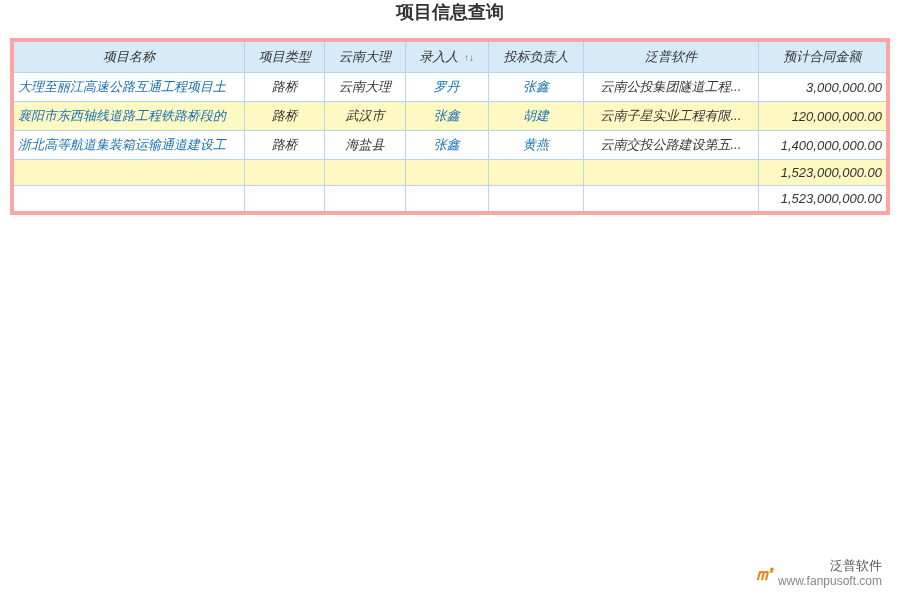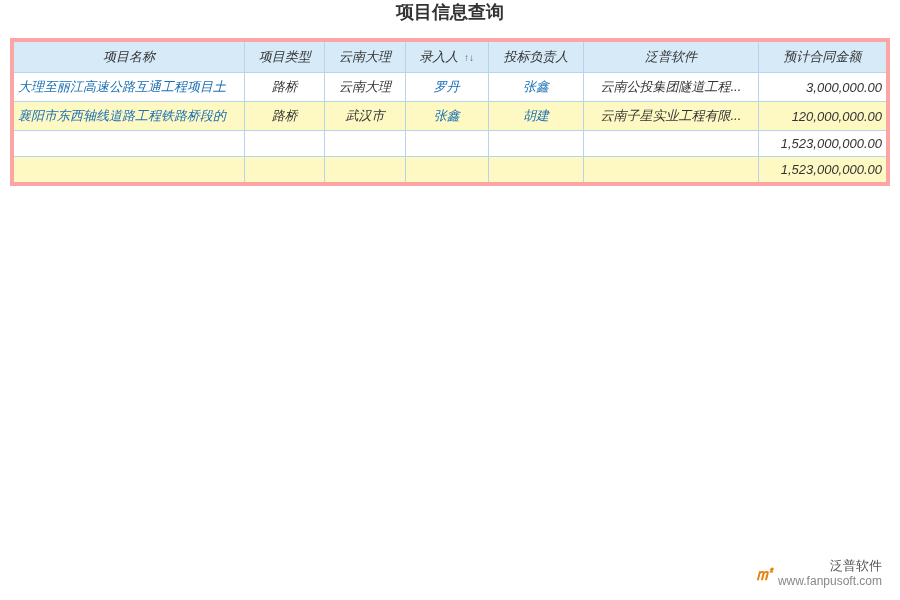--- a/index.html
+++ b/index.html
@@ -175,20 +175,29 @@
       <tr>
         <td class="td-name">襄阳市东西轴线道路工程铁路桥段的</td>
         <td>路桥</td>
         <td>武汉市</td>
         <td class="td-link">张鑫</td>
         <td class="td-link">胡建</td>
         <td>云南子星实业工程有限...</td>
         <td class="td-amount">120,000,000.00</td>
       </tr>
 
+      <tr>
+        <td class="td-name">浙北高等航道集装箱运输通道建设工</td>
+        <td>路桥</td>
+        <td>海盐县</td>
+        <td class="td-link">张鑫</td>
+        <td class="td-link">黄燕</td>
+        <td>云南交投公路建设第五...</td>
+        <td class="td-amount">1,400,000,000.00</td>
+      </tr>
 
       <tr>
         <td></td>
         <td></td>
         <td></td>
         <td></td>
         <td></td>
         <td></td>
         <td class="td-amount">1,523,000,000.00</td>
       </tr>

